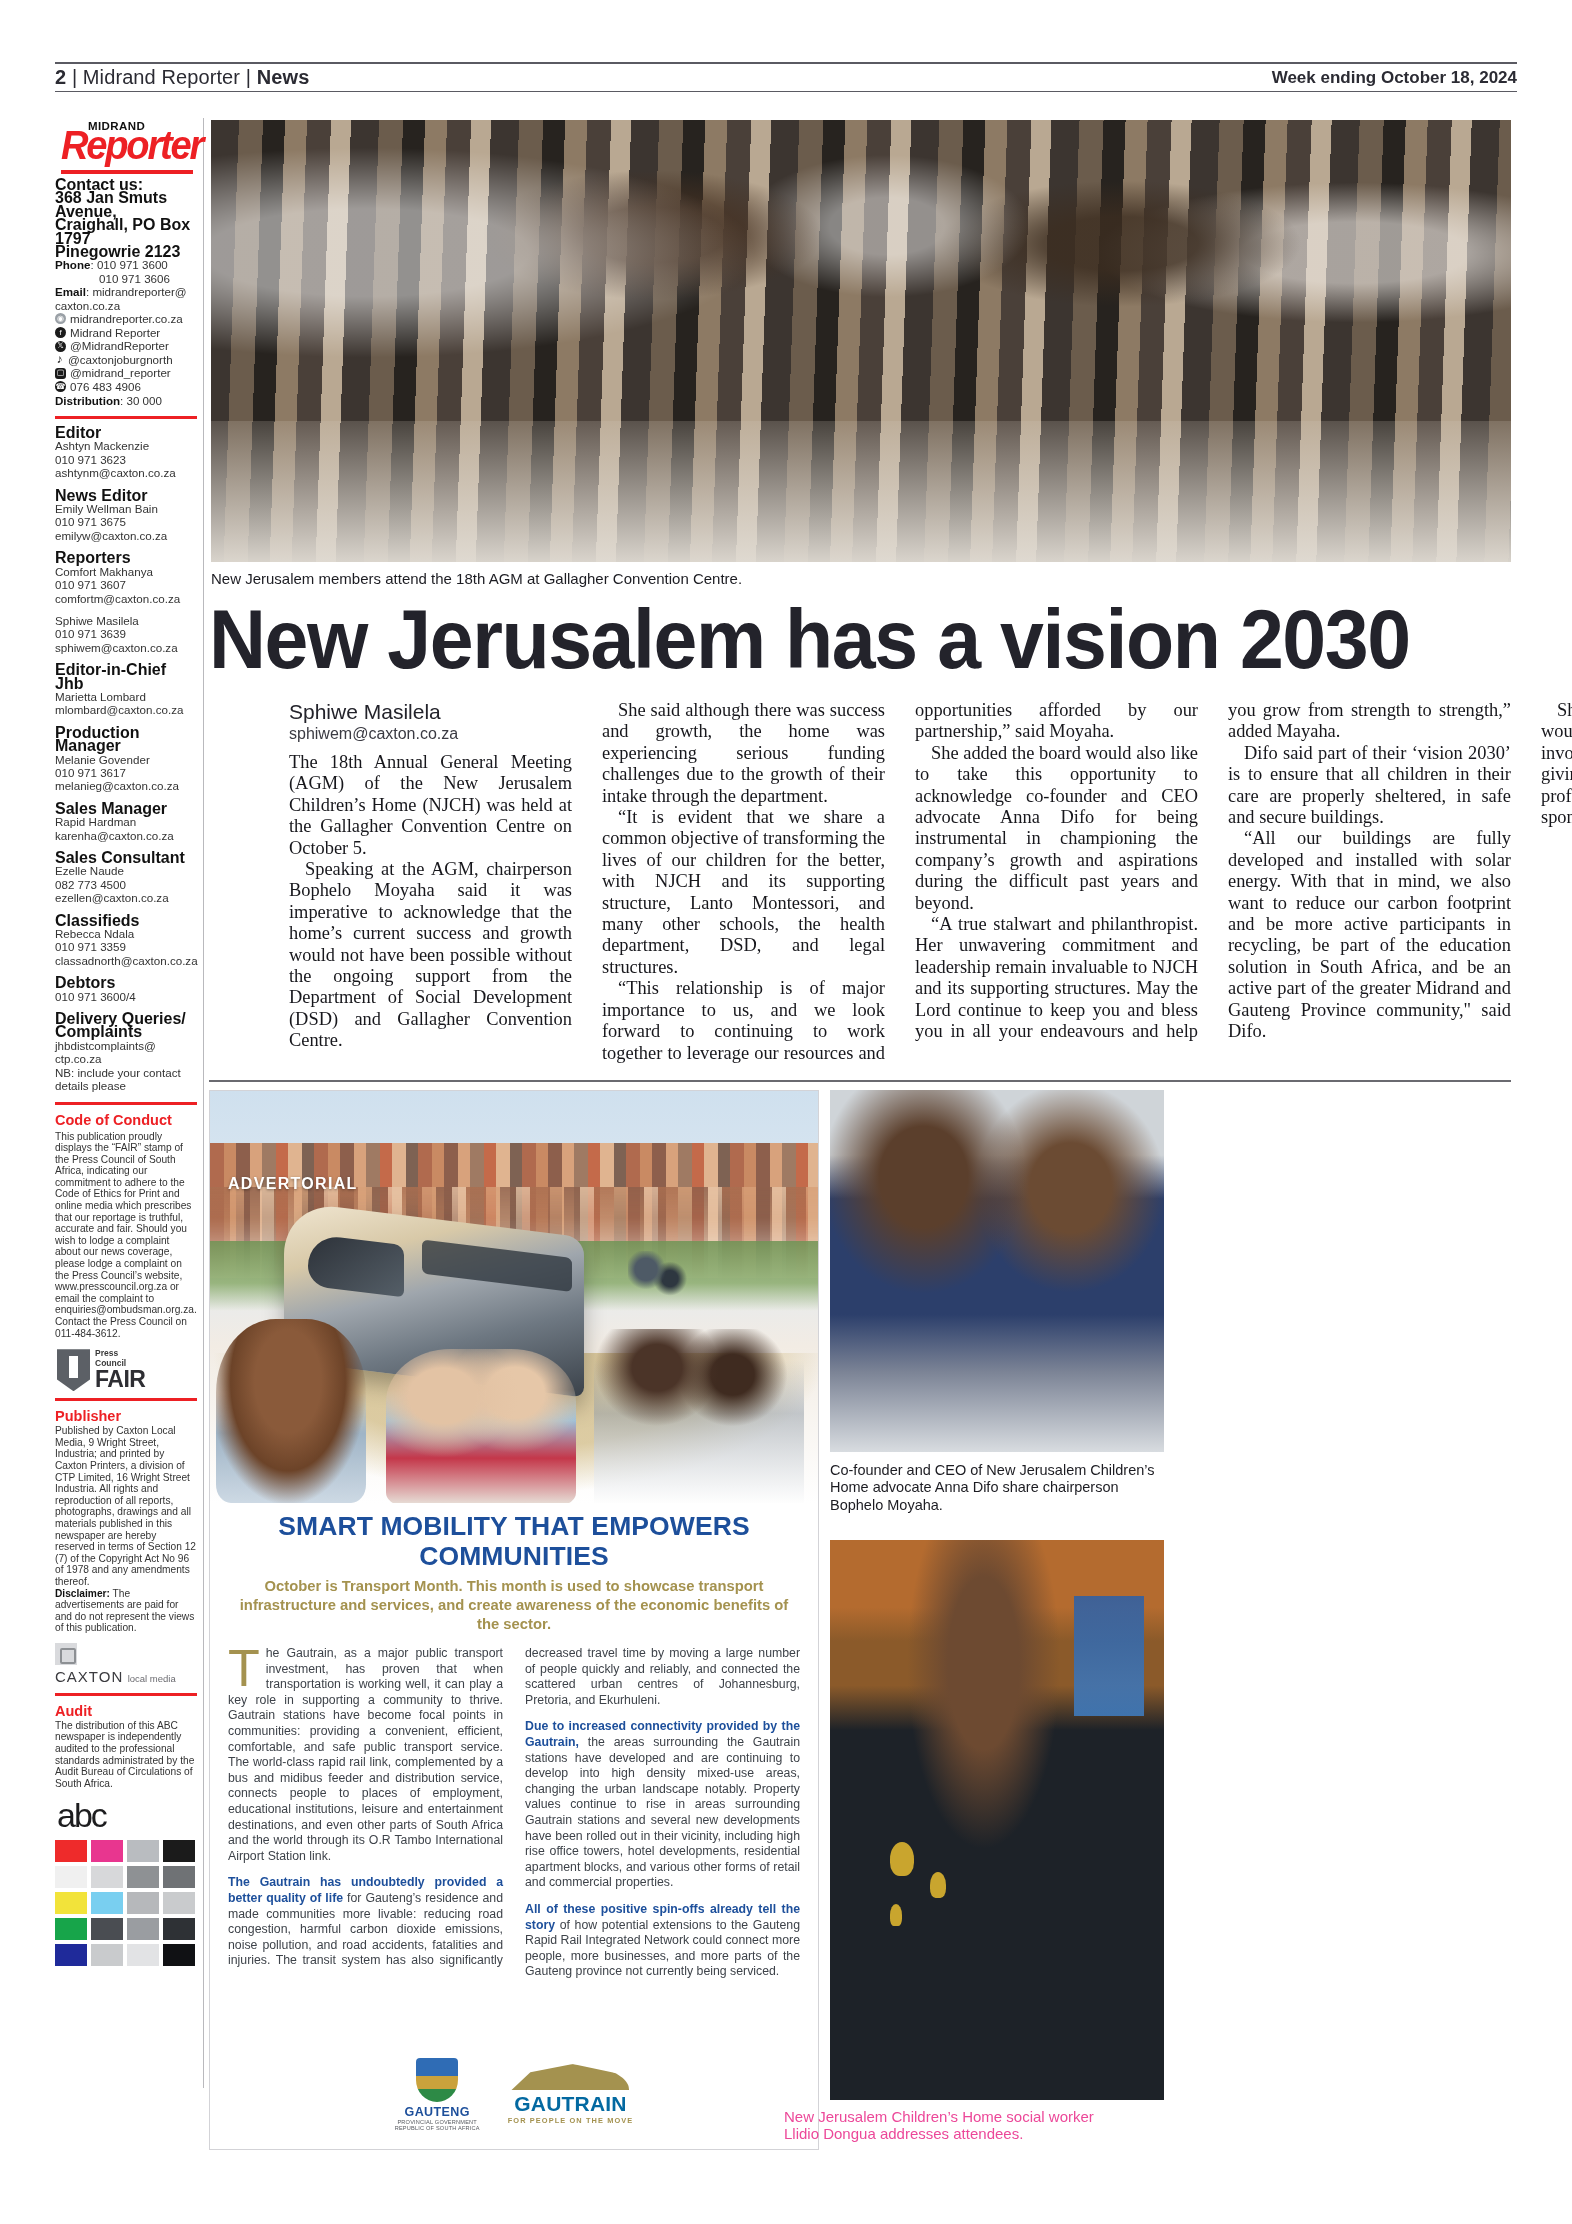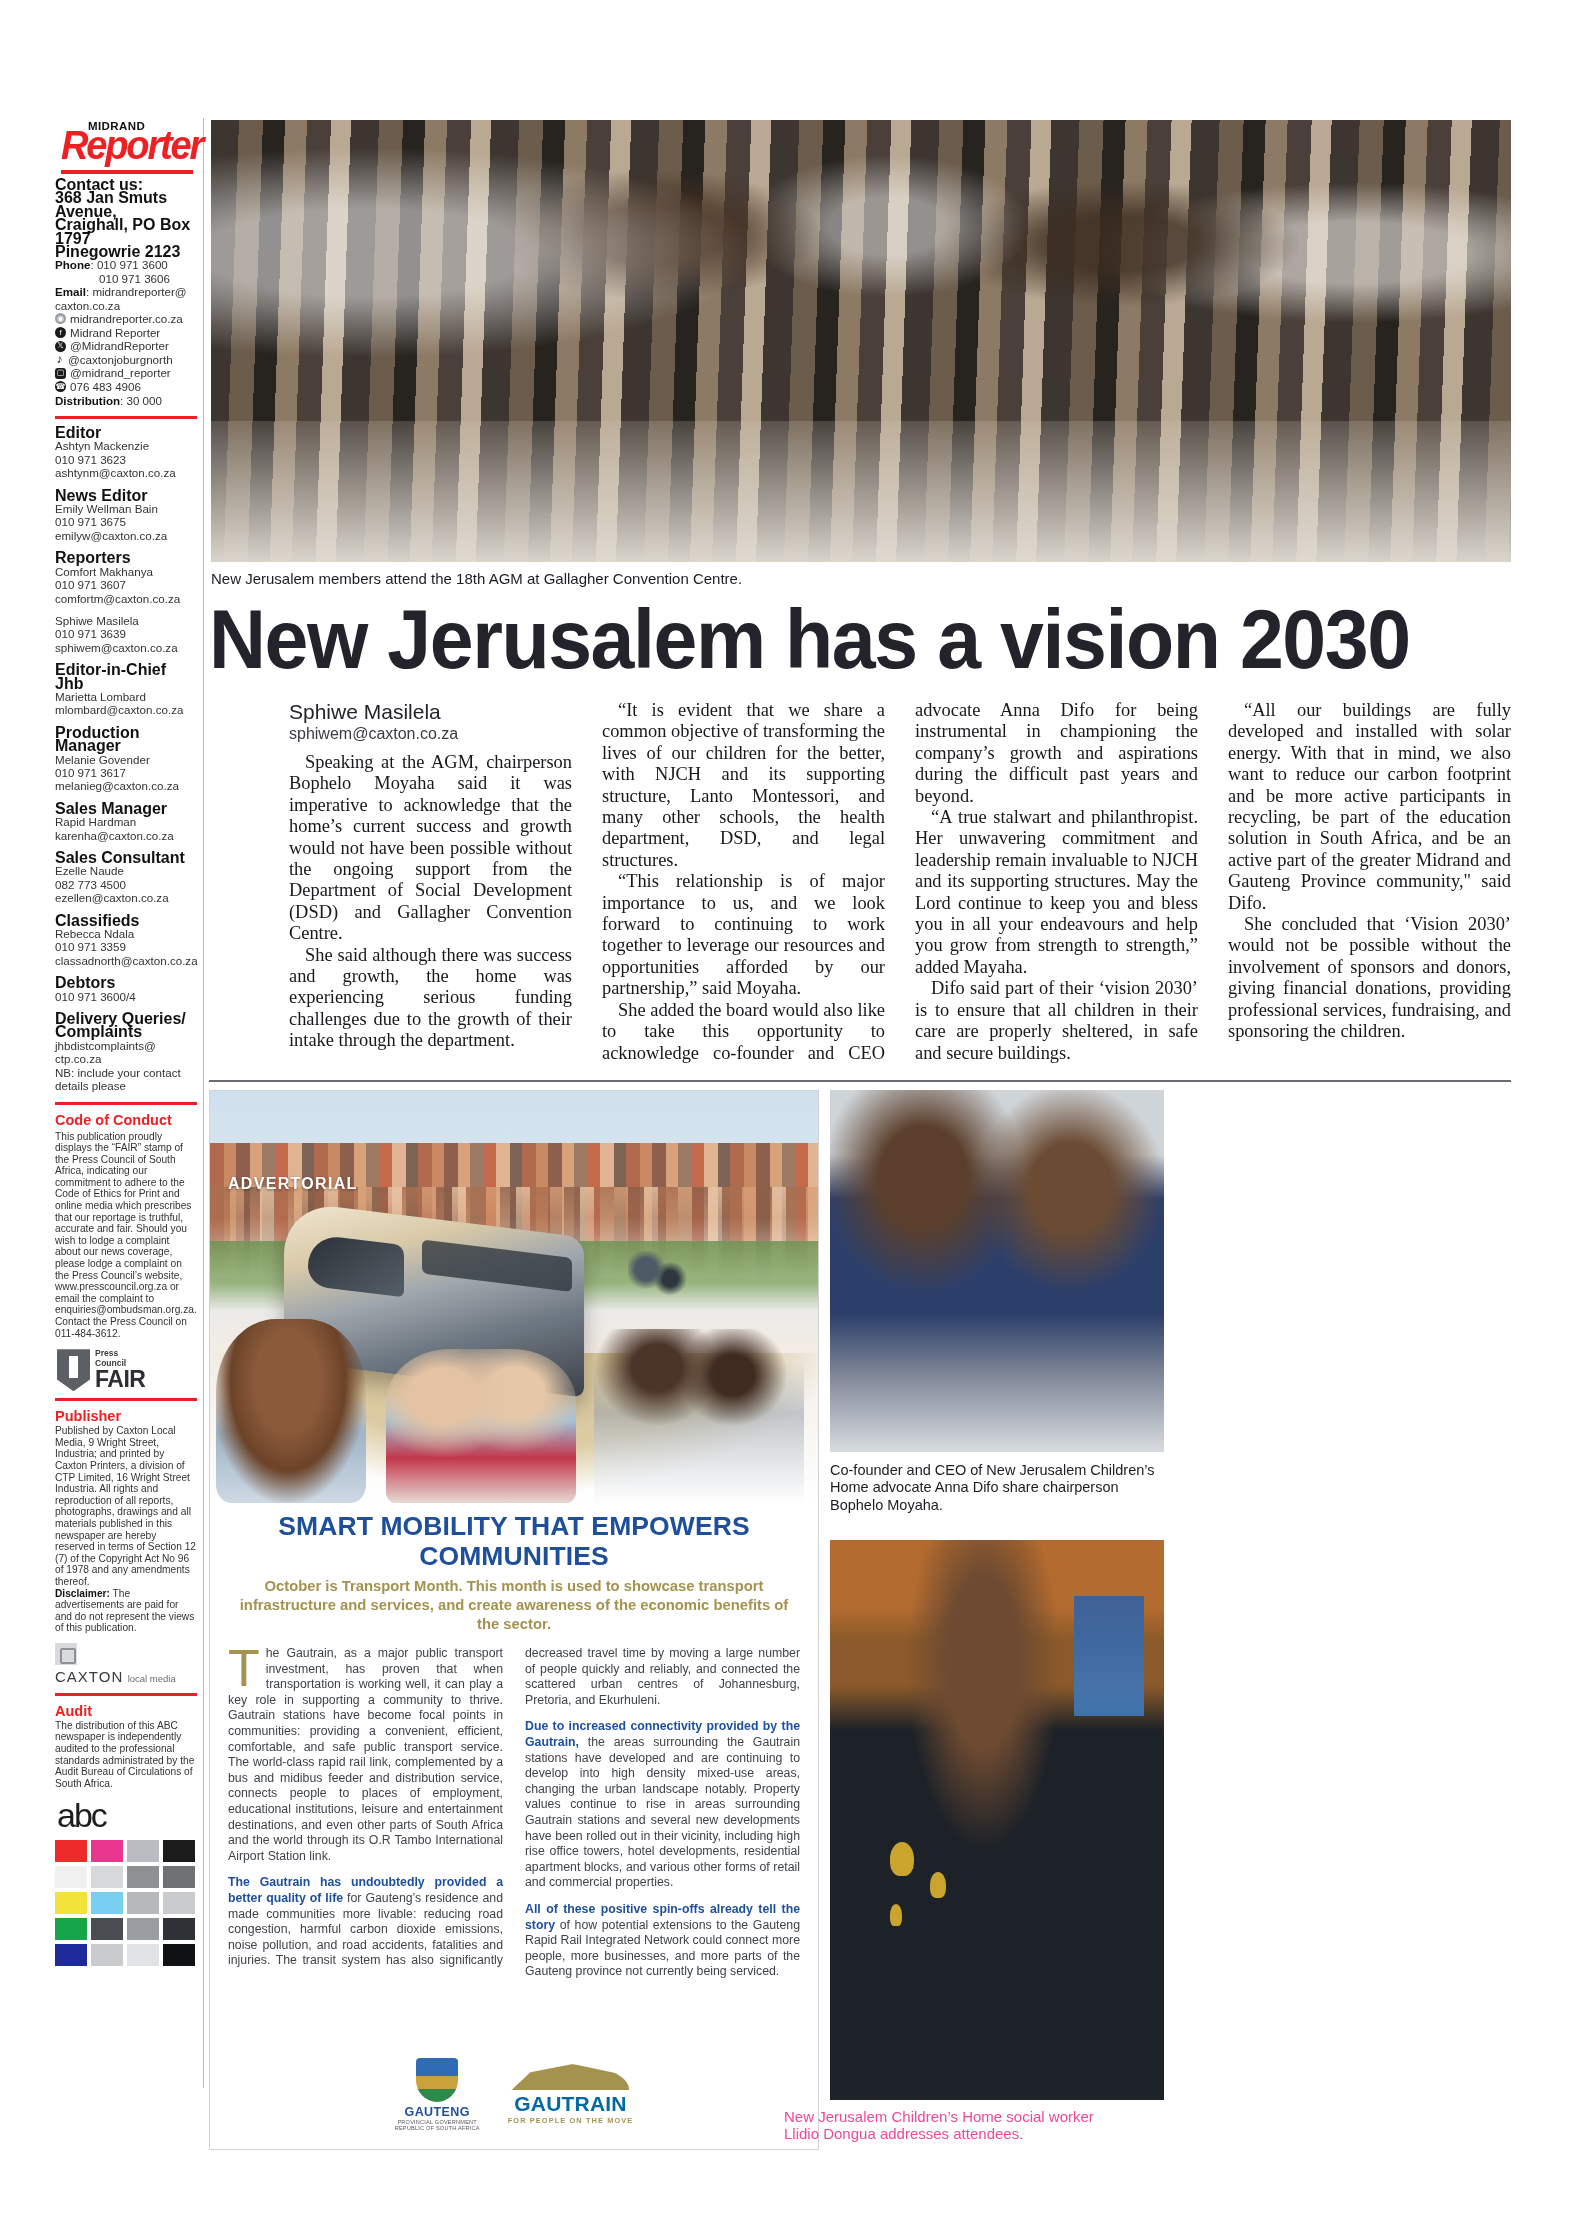--- a/index.html
+++ b/index.html
@@ -320,20 +320,30 @@
   .ph-speaker:after {
     content: ""; position: absolute; right: 6%; top: 10%; width: 70px; height: 120px;
     background: linear-gradient(180deg, #2a5fa8, #3f7ec4); opacity: .85;
   }
 </style>
 </head>
 <body>
 
 <div class="page">
 
+  <div class="topbar">
+    <div class="topbar-left">
+      <b>2</b>
+      <span> | </span>
+      <span>Midrand Reporter</span>
+      <span> | </span>
+      <b>News</b>
+    </div>
+    <div class="topbar-right">Week ending October 18, 2024</div>
+  </div>
 
   <div class="vrule"></div>
 
   <div class="sidebar">
 
     <div class="logo-wrap">
       <div class="logo-report">Reporter</div>
       <div class="logo-midrand">MIDRAND</div>
       <div class="logo-rule"></div>
     </div>
@@ -520,20 +530,21 @@
 
   <div class="lead-photo">
     <div class="ph-agm"></div>
   </div>
   <div class="lead-caption">New Jerusalem members attend the 18th AGM at Gallagher Convention Centre.</div>
 
   <div class="headline">New Jerusalem has a vision 2030</div>
 
   <div class="artcols" id="article-columns">
       <div class="spacer-byline"></div>
+      <p class="first">The 18th Annual General Meeting (AGM) of the New Jerusalem Children’s Home (NJCH) was held at the Gallagher Convention Centre on October 5.</p>
       <p>Speaking at the AGM, chairperson Bophelo Moyaha said it was imperative to acknowledge that the home’s current success and growth would not have been possible without the ongoing support from the Department of Social Development (DSD) and Gallagher Convention Centre.</p>
       <p>She said although there was success and growth, the home was experiencing serious funding challenges due to the growth of their intake through the department.</p>
       <p>“It is evident that we share a common objective of transforming the lives of our children for the better, with NJCH and its supporting structure, Lanto Montessori, and many other schools, the health department, DSD, and legal structures.</p>
       <p>“This relationship is of major importance to us, and we look forward to continuing to work together to leverage our resources and opportunities afforded by our partnership,” said Moyaha.</p>
       <p>She added the board would also like to take this opportunity to acknowledge co-founder and CEO advocate Anna Difo for being instrumental in championing the company’s growth and aspirations during the difficult past years and beyond.</p>
       <p>“A true stalwart and philanthropist. Her unwavering commitment and leadership remain invaluable to NJCH and its supporting structures. May the Lord continue to keep you and bless you in all your endeavours and help you grow from strength to strength,” added Mayaha.</p>
       <p>Difo said part of their ‘vision 2030’ is to ensure that all children in their care are properly sheltered, in safe and secure buildings.</p>
       <p>“All our buildings are fully developed and installed with solar energy. With that in mind, we also want to reduce our carbon footprint and be more active participants in recycling, be part of the education solution in South Africa, and be an active part of the greater Midrand and Gauteng Province community," said Difo.</p>
       <p>She concluded that ‘Vision 2030’ would not be possible without the involvement of sponsors and donors, giving financial donations, providing professional services, fundraising, and sponsoring the children.</p>
     </div>

